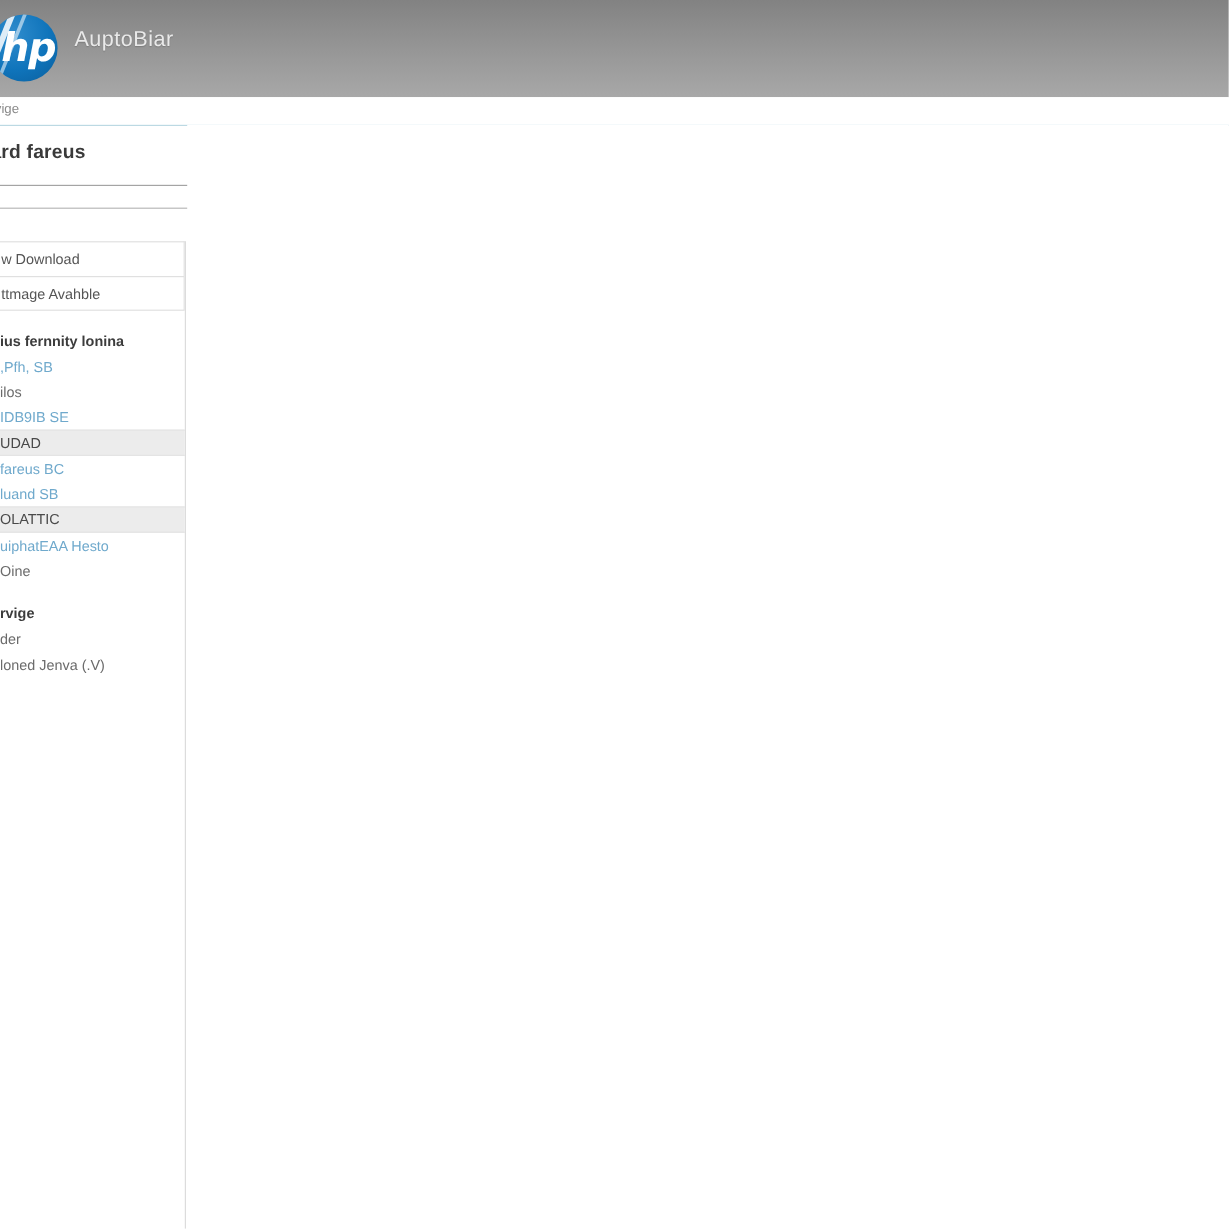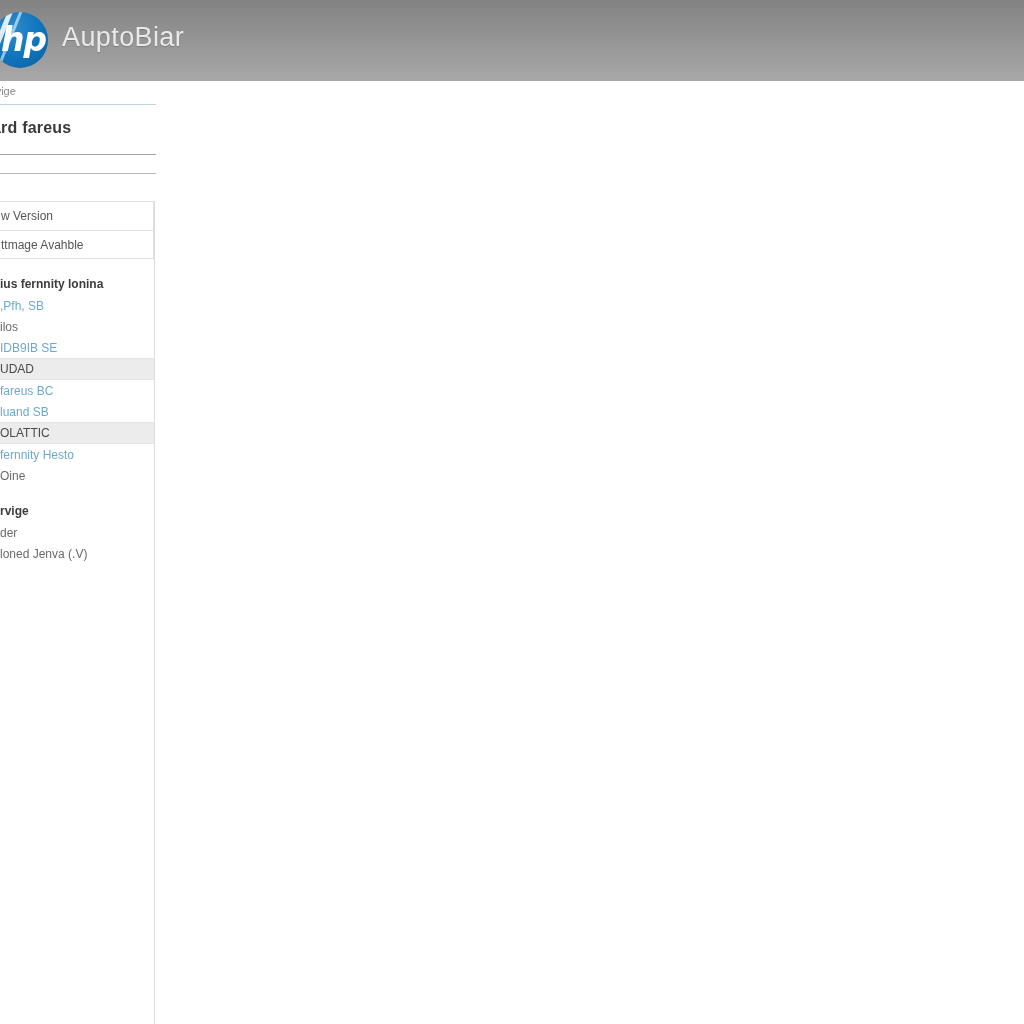--- a/index.html
+++ b/index.html
@@ -69,21 +69,21 @@
     top: -8px;
     width: 3px;
     height: 72px;
     background: rgba(255,255,255,0.55);
     transform: rotate(22deg);
   }
   .app-title {
     position: absolute;
     left: 62px;
     top: 22px;
-    font-size: 27px;
+    font-size: 18px;
     font-weight: 400;
     color: #e9e9e9;
     letter-spacing: 0.4px;
     text-shadow: 0 1px 1px rgba(0,0,0,0.18);
   }
 
   
   .breadcrumb-bar {
     position: absolute;
     left: 0;
@@ -236,21 +236,21 @@
 
 <div class="page-title">ard fareus</div>
 
 <div class="search-row">
   <input class="search-input" type="text" placeholder="" style="">
   <button class="download-btn">Download</button>
 </div>
 
 <div class="sidebar">
     <div class="sb-row boxed">
-      <span>w Version</span>
+      <span>w Download</span>
     </div>
     <div class="sb-row boxed last-boxed">
       <span>ttmage Avahble</span>
     </div>
     <div class="sb-row spacer"></div>
     <div class="sb-row group">
       <span>ius fernnity lonina</span>
     </div>
     <div class="sb-row link">
       <span>,Pfh, SB</span>
@@ -267,21 +267,21 @@
     <div class="sb-row link">
       <span>fareus BC</span>
     </div>
     <div class="sb-row link">
       <span>luand SB</span>
     </div>
     <div class="sb-row band">
       <span>OLATTIC</span>
     </div>
     <div class="sb-row link">
-      <span>fernnity Hesto</span>
+      <span>uiphatEAA Hesto</span>
     </div>
     <div class="sb-row plain">
       <span>Oine</span>
     </div>
     <div class="sb-row spacer"></div>
     <div class="sb-row group">
       <span>rvige</span>
     </div>
     <div class="sb-row plain">
       <span>der</span>

